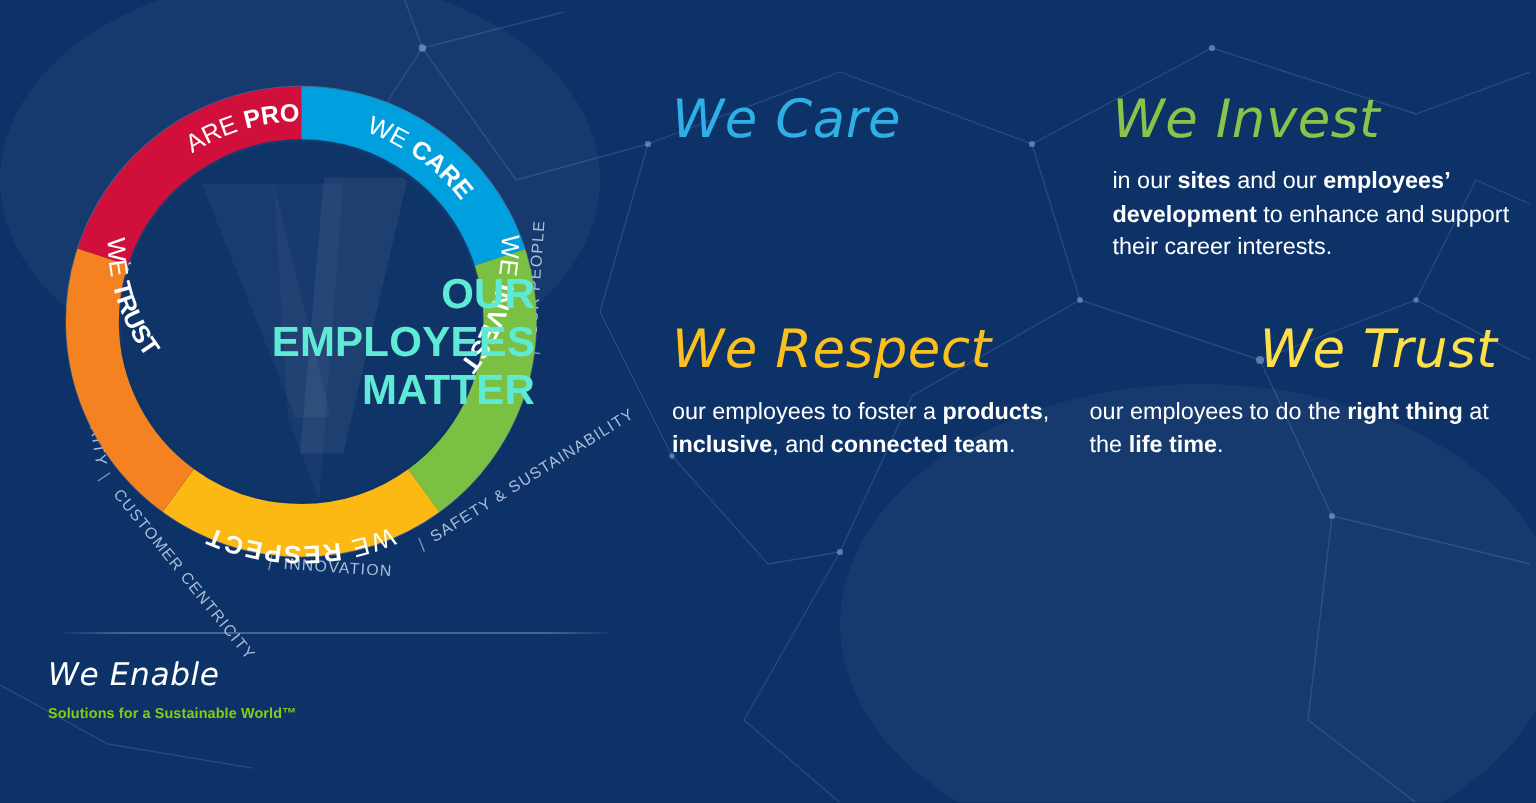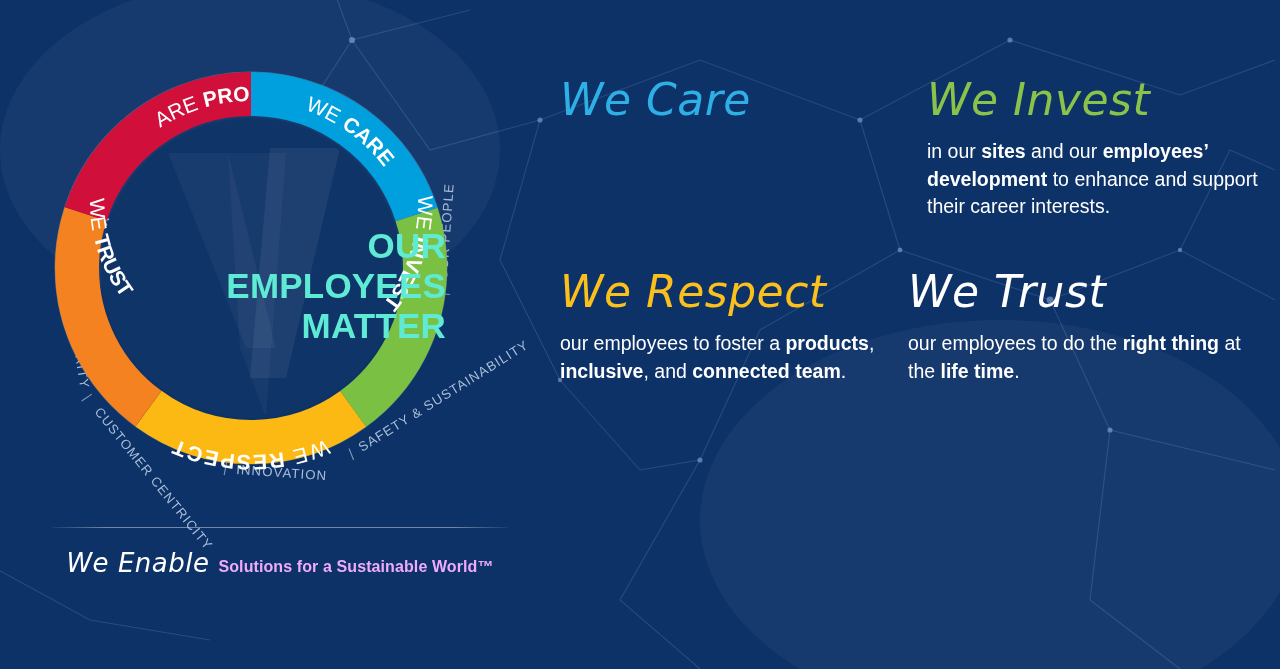--- a/index.html
+++ b/index.html
@@ -88,35 +88,36 @@
     height: 1px;
     background: linear-gradient(90deg, rgba(255,255,255,0.05), rgba(255,255,255,0.42) 12%, rgba(255,255,255,0.42) 88%, rgba(255,255,255,0.05));
   }
   #tagline-row {
     margin-top: 20px;
     display: flex;
     align-items: baseline;
     justify-content: center;
     gap: 9px;
     white-space: nowrap;
+    flex-direction: column;
   }
   .script {
     font-family: "DejaVu Sans", sans-serif;
     font-style: italic;
     font-weight: 400;
   }
   #tagline-script {
     color: #ffffff;
     font-size: 26px;
     letter-spacing: 0.5px;
   }
   #tagline-rest {
-    color: #f0abfc;
+    color: #84cc16;
     font-weight: 700;
-    font-size: 16px;
+    font-size: 12px;
     letter-spacing: 0.1px;
   }
   
   #panels {
     position: absolute;
     left: 560px;
     top: 78px;
     width: 700px;
     height: 540px;
   }
@@ -301,19 +302,19 @@
       <div class="panel-head script" style="color: rgb(139, 195, 74);">We Invest</div>
       <div class="panel-body">in our <b>sites</b> and our <b>employees’ development</b> to enhance and support their career interests.</div>
     </div>
 
     <div class="panel" id="panel-respect">
       <div class="panel-head script" style="color: rgb(252, 192, 28);">We Respect</div>
       <div class="panel-body">our employees to foster a <b>products</b>, <b>inclusive</b>, and <b>connected team</b>.</div>
     </div>
 
     <div class="panel" id="panel-trust">
-      <div class="panel-head script" style="color: #ffffff;">We Trust</div>
+      <div class="panel-head script" style="color: #fde047; text-align: right;">We Trust</div>
       <div class="panel-body">our employees to do the <b>right thing</b> at the <b>life time</b>.</div>
     </div>
 
 
   </div>
 </div>
 
 </body></html>

